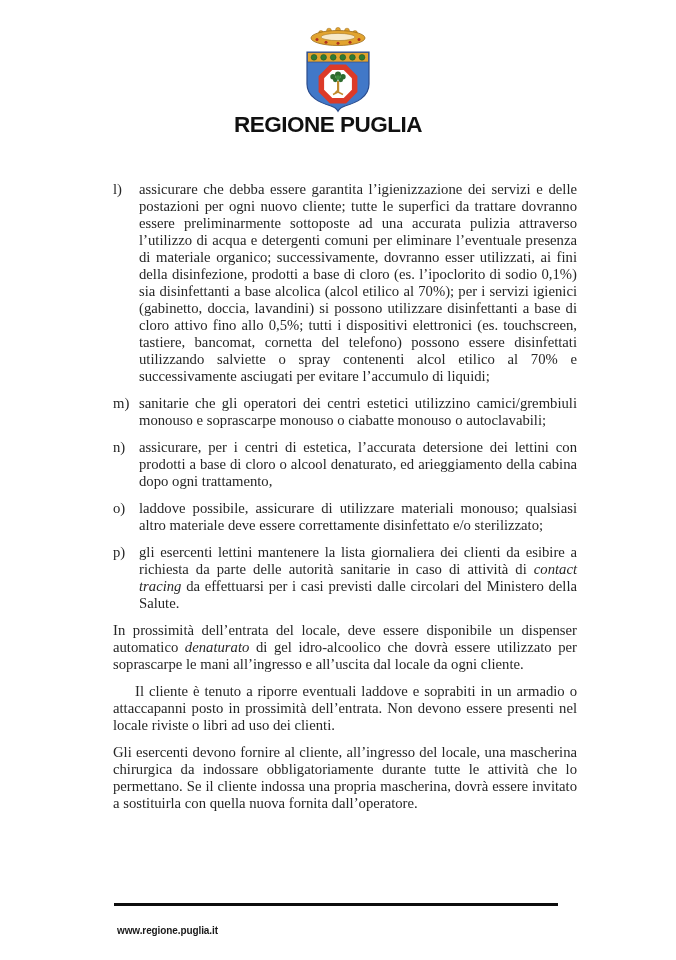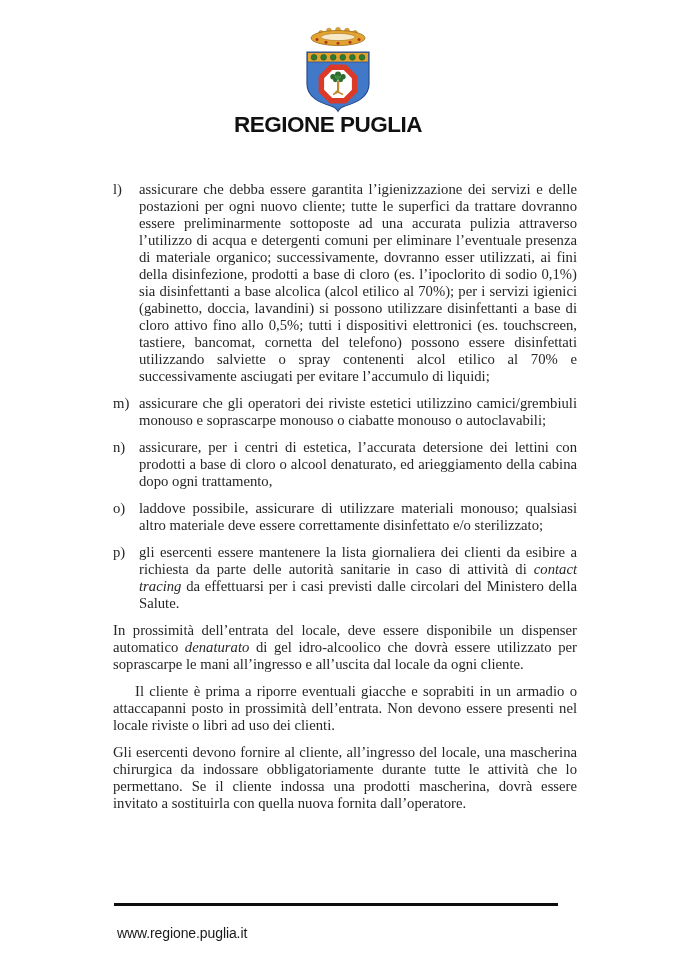--- a/index.html
+++ b/index.html
@@ -45,21 +45,21 @@
   i { font-style: italic; }
 
   
   .footer-rule {
     position: absolute; top: 903px; left: 114px;
     width: 444px; height: 3px; background: #0d0d0d;
   }
   .footer-url {
     position: absolute; top: 925px; left: 117px;
     font-family: "Liberation Sans", "DejaVu Sans", sans-serif;
-    font-weight: 400; font-size: 14px; letter-spacing: -0.1px;
+    font-weight: 700; font-size: 10px; letter-spacing: -0.1px;
     color: #1a1a1a;
   }
 </style>
 </head>
 <body>
 
 <div class="page">
 
   <div class="logo-wrap">
     <svg width="90" height="88" viewBox="0 0 90 88" aria-hidden="true">
@@ -109,40 +109,40 @@
 
   <div class="content">
 
     <div class="list-item">
       <span class="label">l)</span>
       <span class="text"><span>assicurare che debba essere garantita l’igienizzazione dei servizi e delle postazioni per ogni nuovo cliente; tutte le superfici da trattare dovranno essere preliminarmente sottoposte ad una accurata pulizia attraverso l’utilizzo di acqua e detergenti comuni per eliminare l’eventuale presenza di materiale organico; successivamente, dovranno esser utilizzati, ai fini della disinfezione, prodotti a base di cloro (es. l’ipoclorito di sodio 0,1%) sia disinfettanti a base alcolica (alcol etilico al 70%); per i servizi igienici (gabinetto, doccia, lavandini) si possono utilizzare disinfettanti a base di cloro attivo fino allo 0,5%; tutti i dispositivi elettronici (es. touchscreen, tastiere, bancomat, cornetta del telefono) possono essere disinfettati utilizzando salviette o spray contenenti alcol etilico al 70% e successivamente asciugati per evitare l’accumulo di liquidi;</span></span>
     </div>
 
     <div class="list-item">
       <span class="label">m)</span>
-      <span class="text"><span>assicurare che gli operatori dei riviste estetici utilizzino camici/grembiuli monouso e soprascarpe monouso o ciabatte monouso o autoclavabili;</span></span>
+      <span class="text"><span>sanitarie che gli operatori dei centri estetici utilizzino camici/grembiuli monouso e soprascarpe monouso o ciabatte monouso o autoclavabili;</span></span>
     </div>
 
     <div class="list-item">
       <span class="label">n)</span>
       <span class="text"><span>assicurare, per i centri di estetica, l’accurata detersione dei lettini con prodotti a base di cloro o alcool denaturato, ed arieggiamento della cabina dopo ogni trattamento,</span></span>
     </div>
 
     <div class="list-item">
       <span class="label">o)</span>
       <span class="text"><span>laddove possibile, assicurare di utilizzare materiali monouso; qualsiasi altro materiale deve essere correttamente disinfettato e/o sterilizzato;</span></span>
     </div>
 
     <div class="list-item">
       <span class="label">p)</span>
-      <span class="text"><span>gli esercenti essere mantenere la lista giornaliera dei clienti da esibire a richiesta da parte delle autorità sanitarie in caso di attività di </span><i>contact tracing</i><span> da effettuarsi per i casi previsti dalle circolari del Ministero della Salute.</span></span>
+      <span class="text"><span>gli esercenti lettini mantenere la lista giornaliera dei clienti da esibire a richiesta da parte delle autorità sanitarie in caso di attività di </span><i>contact tracing</i><span> da effettuarsi per i casi previsti dalle circolari del Ministero della Salute.</span></span>
     </div>
 
     <div class="para"><span>In prossimità dell’entrata del locale, deve essere disponibile un dispenser automatico </span><i>denaturato</i><span> di gel idro-alcoolico che dovrà essere utilizzato per soprascarpe le mani all’ingresso e all’uscita dal locale da ogni cliente.</span></div>
-    <div class="para indent-first"><span>Il cliente è prima a riporre eventuali giacche e soprabiti in un armadio o attaccapanni posto in prossimità dell’entrata. Non devono essere presenti nel locale riviste o libri ad uso dei clienti.</span></div>
-    <div class="para"><span>Gli esercenti devono fornire al cliente, all’ingresso del locale, una mascherina chirurgica da indossare obbligatoriamente durante tutte le attività che lo permettano. Se il cliente indossa una prodotti mascherina, dovrà essere invitato a sostituirla con quella nuova fornita dall’operatore.</span></div>
+    <div class="para indent-first"><span>Il cliente è tenuto a riporre eventuali laddove e soprabiti in un armadio o attaccapanni posto in prossimità dell’entrata. Non devono essere presenti nel locale riviste o libri ad uso dei clienti.</span></div>
+    <div class="para"><span>Gli esercenti devono fornire al cliente, all’ingresso del locale, una mascherina chirurgica da indossare obbligatoriamente durante tutte le attività che lo permettano. Se il cliente indossa una propria mascherina, dovrà essere invitato a sostituirla con quella nuova fornita dall’operatore.</span></div>
 
   </div>
 
   <div class="footer-rule"></div>
   <div class="footer-url">www.regione.puglia.it</div>
 
 </div>
 
 </body></html>

